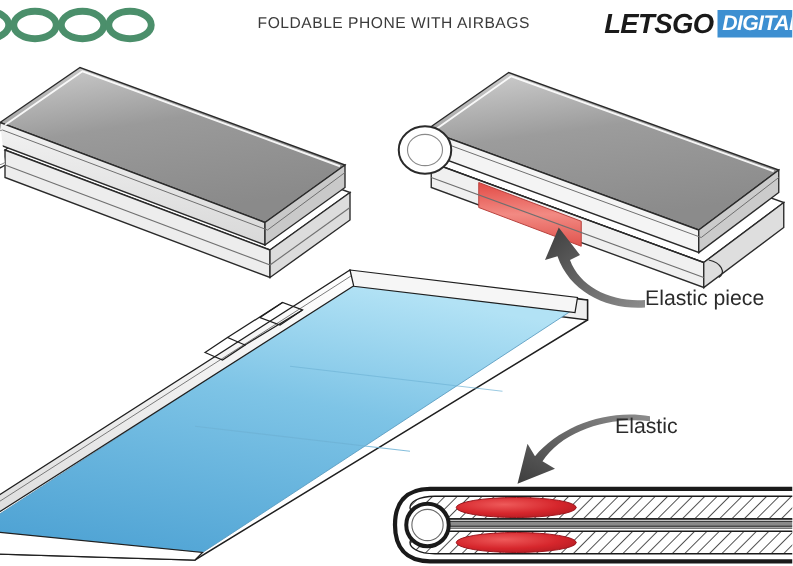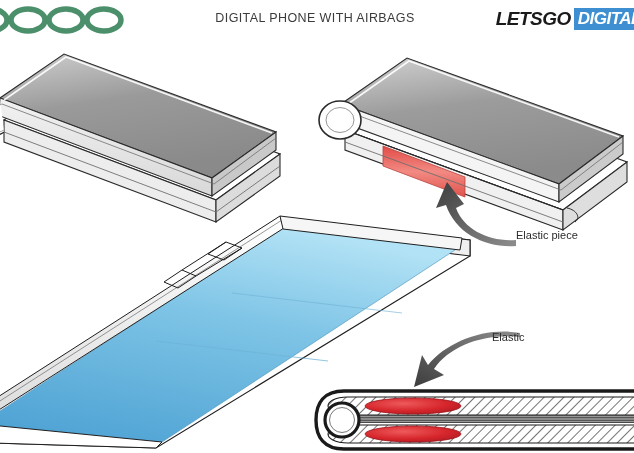--- a/index.html
+++ b/index.html
@@ -40,21 +40,21 @@
   }
   #lgd-logo {
     position: absolute;
     right: -10px;
     top: 8px;
     height: 22px;
     display: flex;
     align-items: stretch;
   }
   #lgd-letsgo {
-    font-size: 19px;
+    font-size: 22px;
     font-weight: bold;
     font-style: italic;
     color: #1a1a1a;
     letter-spacing: -0.5px;
     line-height: 22px;
     font-family: "Liberation Sans", sans-serif;
   }
   #lgd-digital {
     background: #3d8fd1;
     color: #ffffff;
@@ -67,21 +67,21 @@
     margin-left: 3px;
     font-family: "Liberation Sans", sans-serif;
   }
 
   
   .illus {
     position: absolute;
   }
   .label-text {
     position: absolute;
-    font-size: 11px;
+    font-size: 17px;
     color: #2b2b2b;
     white-space: nowrap;
     font-family: "Liberation Sans", sans-serif;
   }
   svg { display: block; overflow: visible; }
 </style>
 </head>
 <body>
 
 <div id="page">
@@ -90,21 +90,21 @@
     <svg width="150" height="36" viewBox="0 0 150 36">
       <g fill="none" stroke="#4b8f6b" stroke-width="5.5">
         <ellipse cx="24" cy="18" rx="17" ry="11"></ellipse>
         <ellipse cx="62" cy="18" rx="17" ry="11"></ellipse>
         <ellipse cx="100" cy="18" rx="17" ry="11"></ellipse>
         <ellipse cx="138" cy="18" rx="17" ry="11"></ellipse>
       </g>
     </svg>
   </div>
 
-  <div id="page-title">DIGITAL PHONE WITH AIRBAGS</div>
+  <div id="page-title">FOLDABLE PHONE WITH AIRBAGS</div>
 
   <div id="lgd-logo">
     <span id="lgd-letsgo">LETSGO</span>
     <span id="lgd-digital">DIGITAL</span>
   </div>
 
   <div class="illus" style="left:-40px; top:42px;">
     <svg width="340" height="175" viewBox="0 0 340 175">
       <defs>
         <linearGradient id="gradTopA" x1="0" y1="0" x2="0.35" y2="1">

